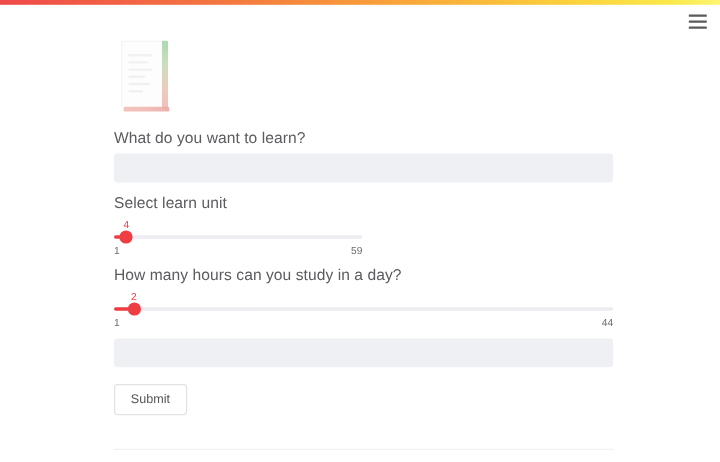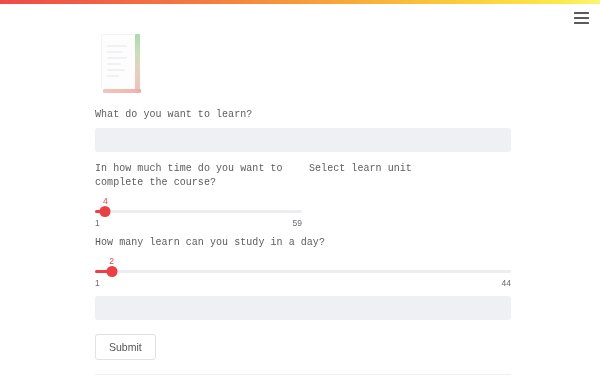--- a/index.html
+++ b/index.html
@@ -114,26 +114,25 @@
   }
   .book-icon .l1 { top: 11px; width: 20px; }
   .book-icon .l2 { top: 17px; width: 16px; }
   .book-icon .l3 { top: 23px; width: 20px; }
   .book-icon .l4 { top: 29px; width: 14px; }
   .book-icon .l5 { top: 35px; width: 18px; }
   .book-icon .l6 { top: 41px; width: 12px; }
 
   
   .q-label {
-    font-size: 10px;
+    font-size: 13px;
     color: #5c5c60;
     line-height: 14px;
     margin-bottom: 6px;
     letter-spacing: 0.05px;
-    font-family: Liberation Mono, monospace;
   }
 
   .label-row {
     display: flex;
     align-items: flex-start;
     margin-bottom: 6px;
   }
   .label-row .q-label { margin-bottom: 0; }
   .label-row .left-label { width: 214px; }
 
@@ -301,41 +300,40 @@
     </div>
 
     
     <div class="q-label">What do you want to learn?</div>
     <input class="text-field" type="text" value="" placeholder="" style="">
 
     <div class="spacer-sm"></div>
 
     
     <div class="label-row">
-      <div class="q-label left-label">In how much time do you want to complete the course?</div>
       <div class="q-label">Select learn unit</div>
     </div>
 
     <div class="row-2">
       <div class="col-left">
         <div class="slider-block short">
           <div class="slider-value" id="dur-val" style="left: 5%;">4</div>
           <div class="slider-rail"></div>
           <div class="slider-fill" id="dur-fill" style="width: 5%;"></div>
           <div class="slider-thumb" id="dur-thumb" style="left: 5%;"></div>
           <div class="slider-min">1</div>
           <div class="slider-max">59</div>
         </div>
       </div>
     </div>
 
     <div class="spacer-xs"></div>
 
     
-    <div class="q-label">How many learn can you study in a day?</div>
+    <div class="q-label">How many hours can you study in a day?</div>
     <div class="slider-block long">
       <div class="slider-value" id="hrs-val" style="left: 4%;">2</div>
       <div class="slider-rail"></div>
       <div class="slider-fill" id="hrs-fill" style="width: 4%;"></div>
       <div class="slider-thumb" id="hrs-thumb" style="left: 4%;"></div>
       <div class="slider-min">1</div>
       <div class="slider-max">44</div>
     </div>
 
     <div class="spacer-xs"></div>

